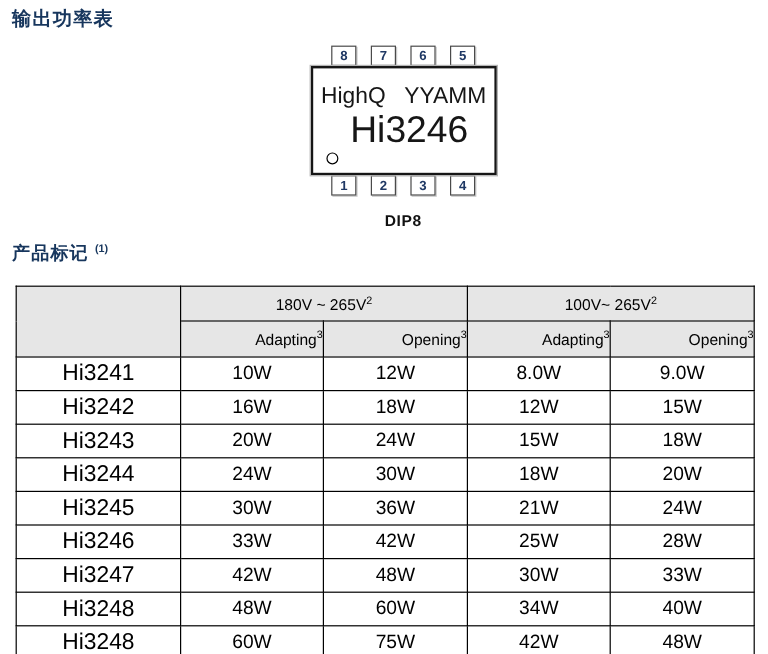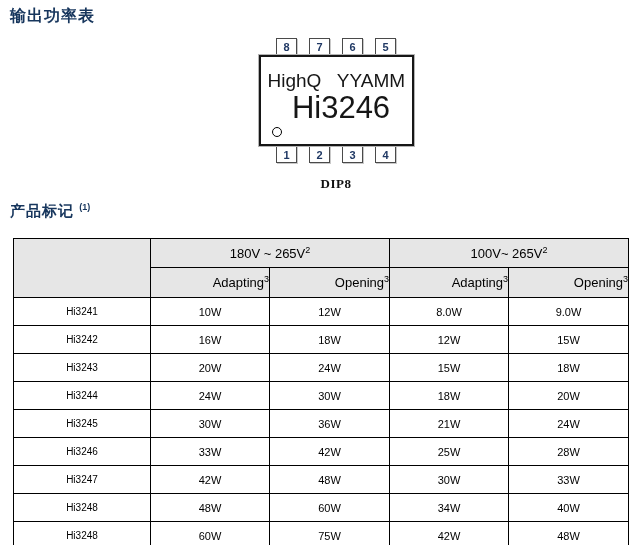--- a/index.html
+++ b/index.html
@@ -43,39 +43,38 @@
     position:absolute; top:33px; left:0; right:0; padding-left:10px;
     text-align:center; font-size:31px; color:#161616;
   }
   .pin1-marker {
     position:absolute; left:11px; bottom:7px; width:8px; height:8px;
     border:1.5px solid #000; border-radius:50%; background:#fff;
   }
   .package-label {
     margin-top:13px; font-size:13px; font-weight:bold; letter-spacing:0.5px;
     color:#111;
-    font-family:Liberation Serif, serif;
   }
 
   
   table.power {
     position:absolute; left:13px; top:238px; width:615px;
     border-collapse:collapse; table-layout:fixed;
   }
   table.power th, table.power td {
     border:1px solid #000; text-align:center; padding:0; overflow:hidden;
   }
   table.power thead th {
     background:#E6E6E6; font-weight:normal; font-size:13px;
   }
   table.power thead tr.group-row th { height:28px; }
   table.power thead tr.sub-row th { height:29px;text-align:right; }
   table.power thead sup { font-size:9px; }
-  table.power tbody td { height:27px; font-size:11px; }
-  table.power tbody td.part-cell { font-size:10px; }
+  table.power tbody td { height:27px; font-size:16px; }
+  table.power tbody td.part-cell { font-size:19px; }
 </style>
 </head>
 <body>
 
 <div class="section-title" id="section1-title">输出功率表</div>
 
 <div class="chip-wrap">
   <div class="pin-row">
     <div class="pin-box">8</div>
     <div class="pin-box">7</div>

